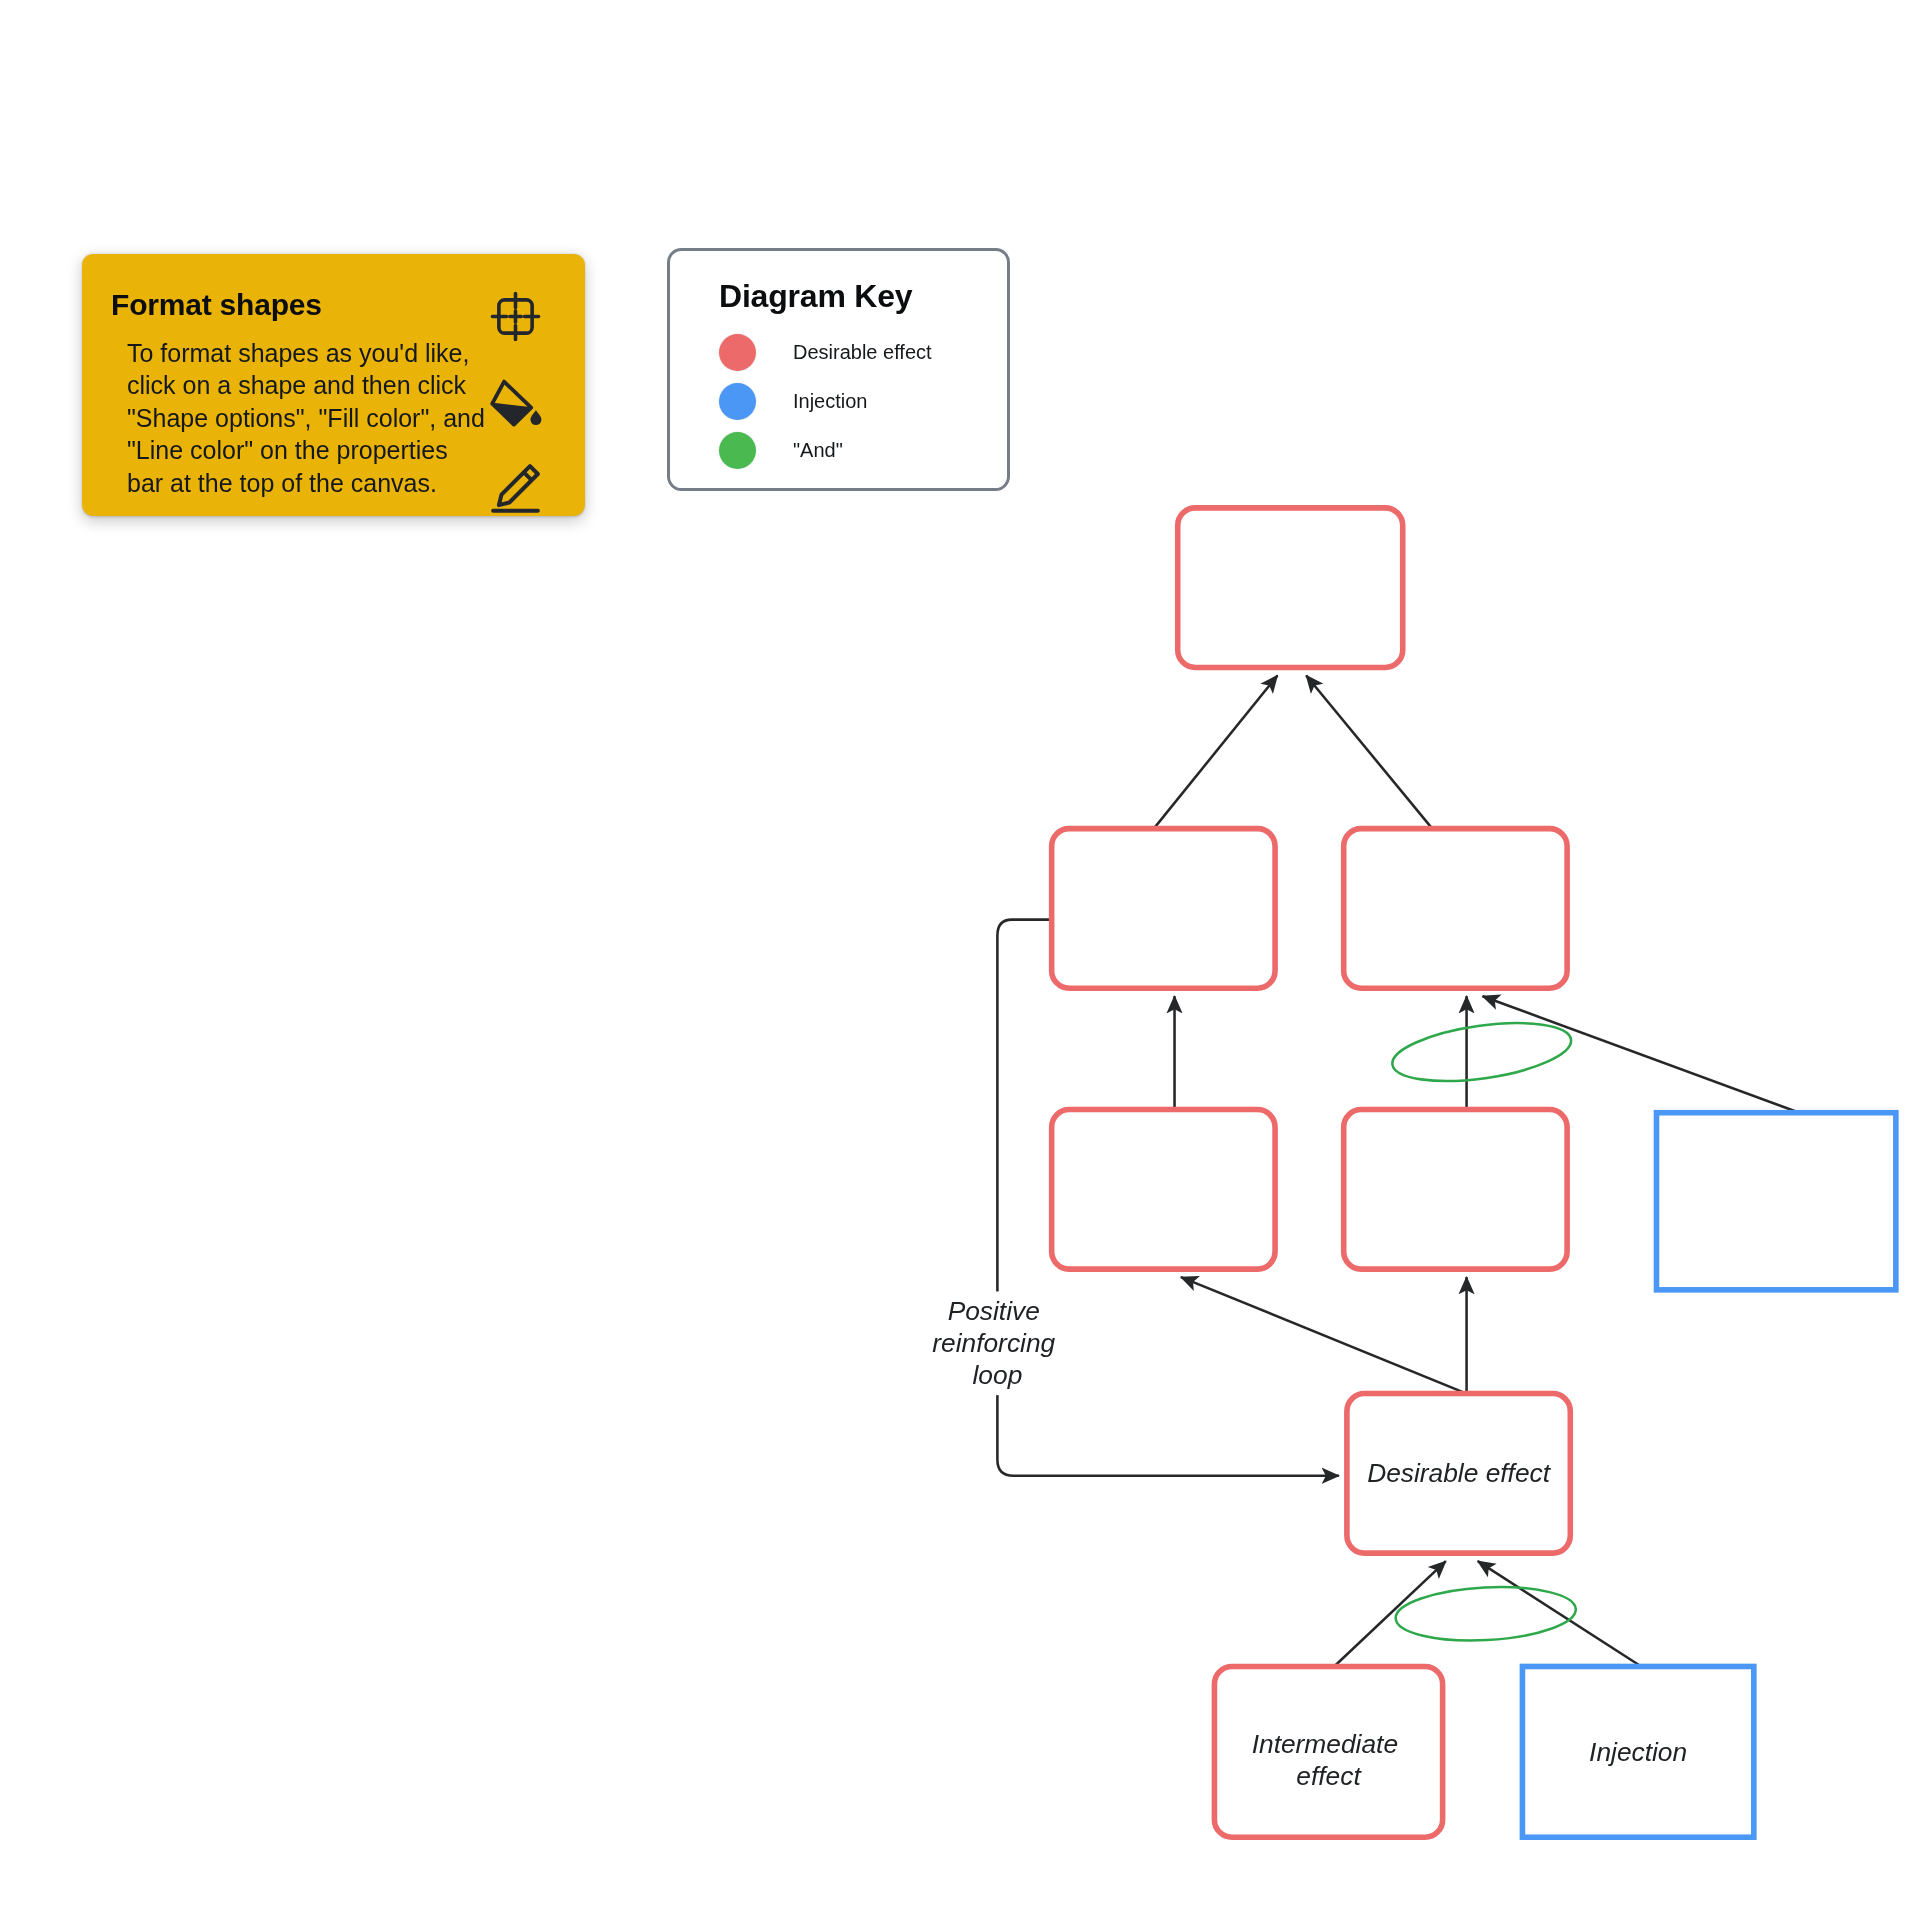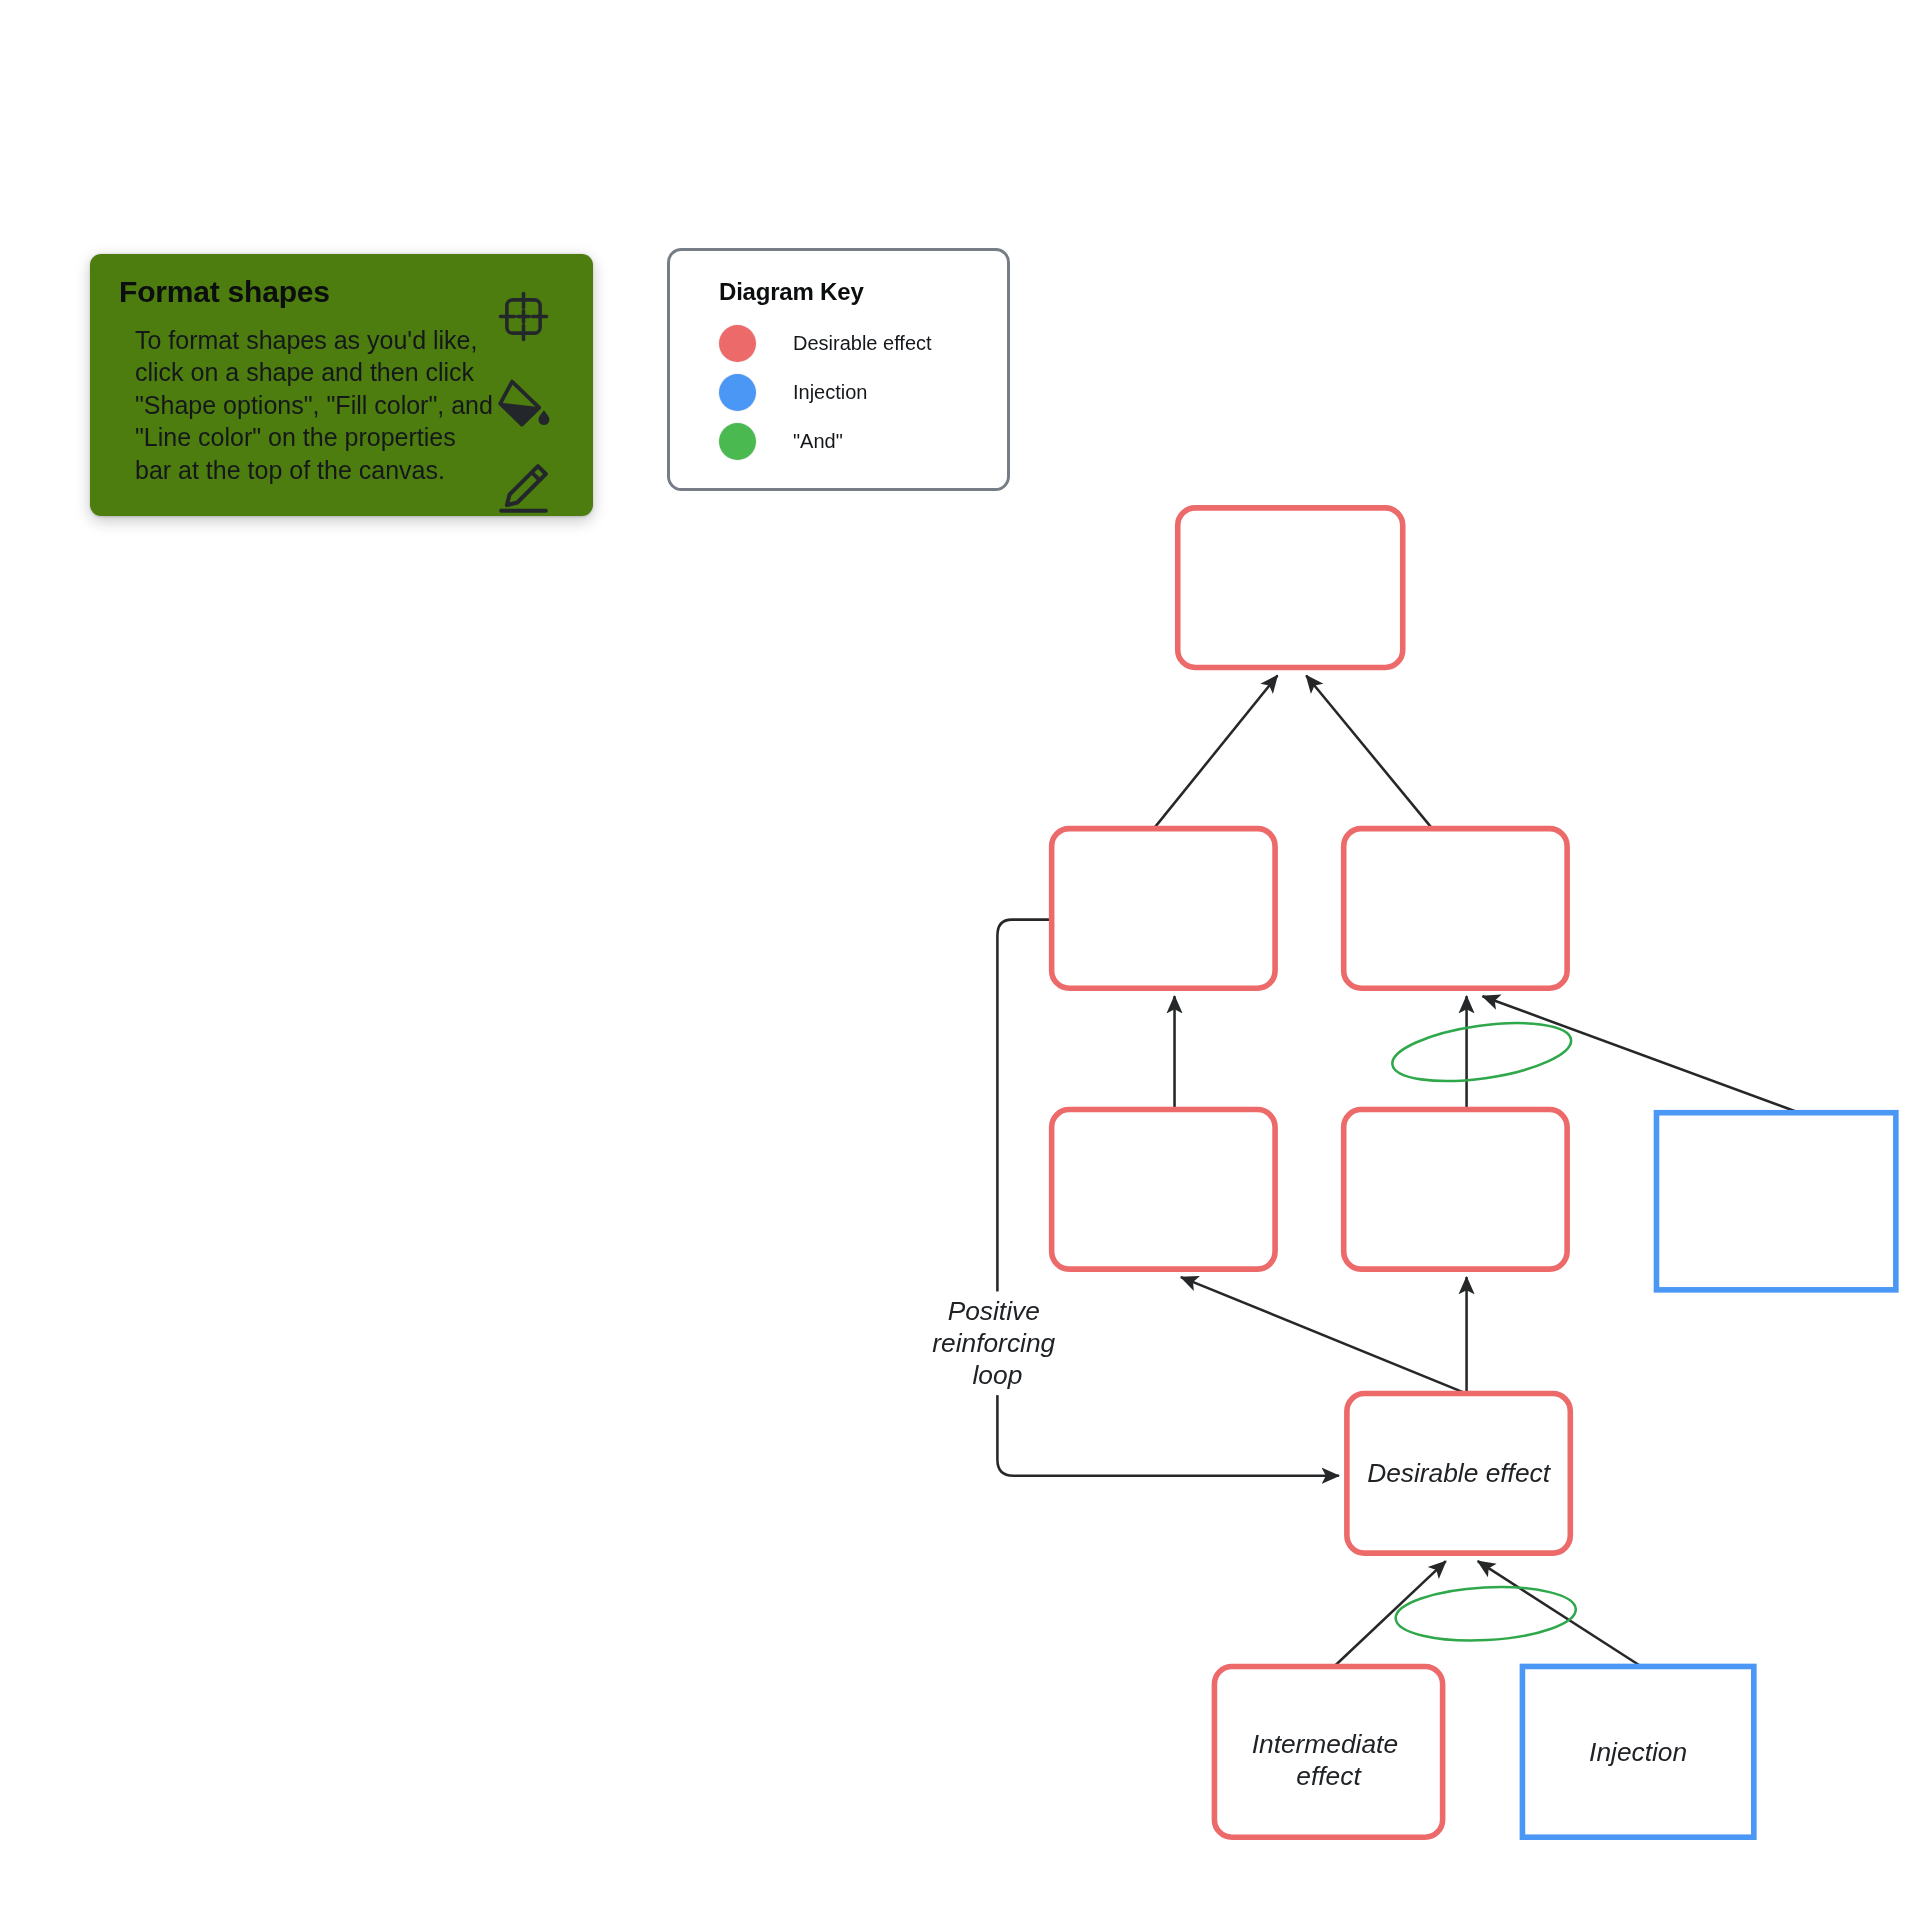--- a/index.html
+++ b/index.html
@@ -21,29 +21,29 @@
     position: absolute;
     inset: 0;
     width: 1915px;
     height: 1927px;
     background: #ffffff;
   }
 
   
   #format-card {
     position: absolute;
-    left: 90px;
+    left: 82px;
     top: 254px;
     width: 503px;
     height: 262px;
-    background: #4d7c0f;
+    background: #eab308;
     border-radius: 11.2px;
     box-shadow: 0 4.8px 14.4px rgba(0,0,0,0.22), 0 0.8px 2.4px rgba(0,0,0,0.16);
     box-sizing: border-box;
-    padding: 22px 29px 24px 29px;
+    padding: 35px 29px 24px 29px;
   }
   #format-card .title {
     font-size: 30px;
     font-weight: bold;
     color: #0b0d0f;
     letter-spacing: -0.2px;
     margin: 0 0 9.6px 0;
     line-height: 1.05;
   }
   #format-card .body {
@@ -72,21 +72,21 @@
     top: 248px;
     width: 343px;
     height: 243px;
     background: #ffffff;
     border: 3.2px solid #767d87;
     border-radius: 14.4px;
     box-sizing: border-box;
     padding: 27px 27px 0 49px;
   }
   #legend .legend-title {
-    font-size: 24px;
+    font-size: 32px;
     font-weight: bold;
     color: #0b0d0f;
     margin: 0 0 12.8px 0;
     letter-spacing: -0.2px;
   }
   #legend .legend-row {
     display: flex;
     align-items: center;
     height: 49px;
   }

